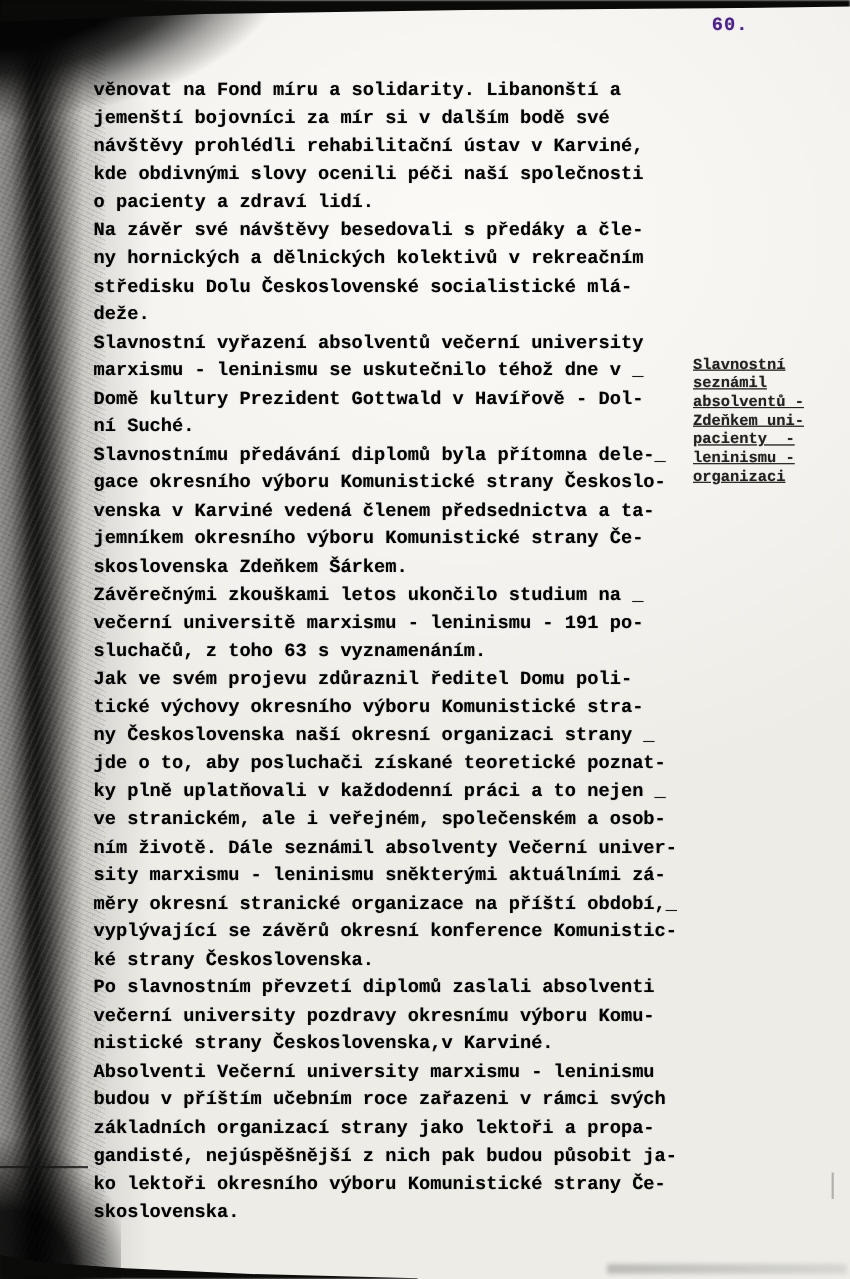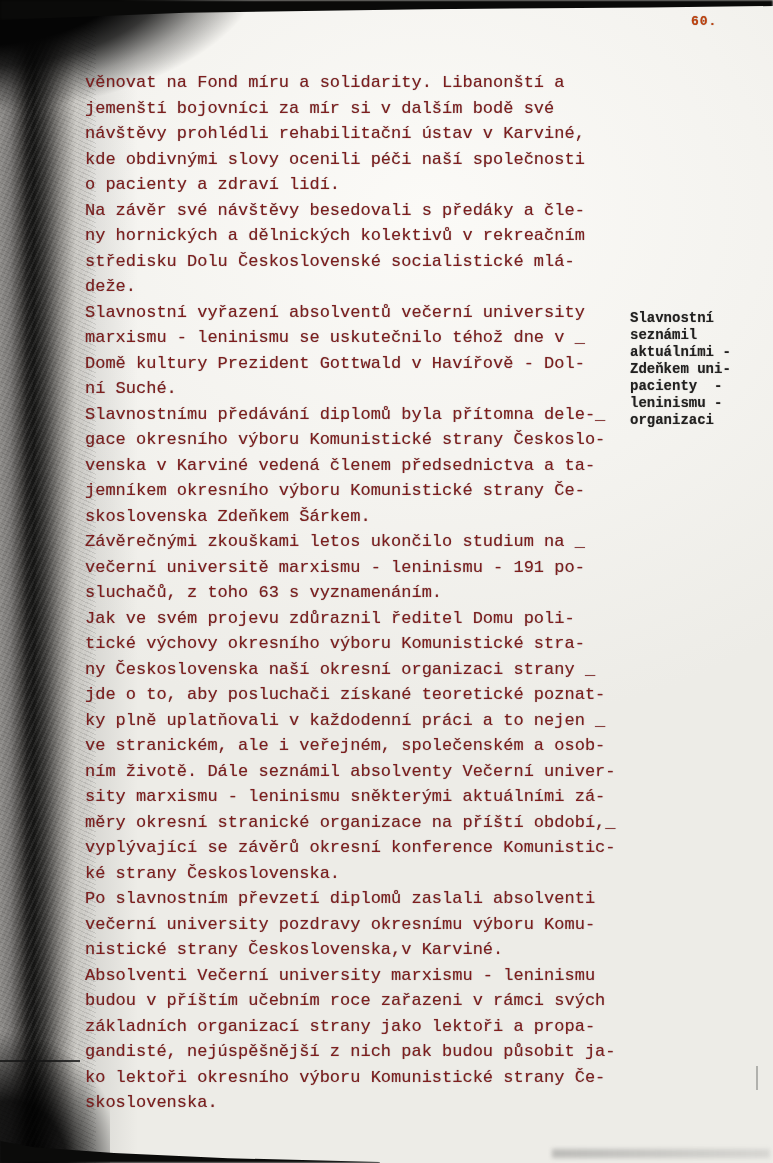--- a/index.html
+++ b/index.html
@@ -89,63 +89,63 @@
   
   .tick-right {
     position: absolute;
     left: 756px; top: 1066px; width: 2px; height: 24px;
     background: rgba(40,40,40,0.3);
     filter: blur(0.5px);
   }
   .page-number {
     position: absolute;
     left: 647px; top: 14px;
-    font-size: 13px;
+    font-size: 17px;
     font-weight: 700;
     letter-spacing: 1px;
-    color: #c2410c;
+    color: #4c1d95;
     text-shadow: 0 0 1px rgba(25,25,25,0.5);
     z-index: 2;
-    margin-left: 44px;
   }
   .body-text {
     position: absolute;
     left: 85px; top: 70px;
     font-size: 17px;
     line-height: 25.5px;
-    font-weight: 400;
-    color: #7f1d1d;
+    font-weight: 700;
+    color: #000000;
     white-space: pre;
     letter-spacing: 0;
     text-shadow: 0 0 1px rgba(25,25,25,0.5);
     z-index: 2;
   }
   .margin-note {
     position: absolute;
-    left: 630px; top: 310px;
+    left: 630px; top: 324px;
     font-size: 14px;
     line-height: 17px;
     font-weight: 700;
     color: #222120;
     white-space: pre;
     text-shadow: 0 0 1px rgba(25,25,25,0.45);
     z-index: 2;
+    text-decoration: underline;
   }
 </style>
 </head>
 <body>
 
 <div class="paper"></div>
 <div class="left-shade"></div>
 <div class="scan-left"></div>
 <div class="scan-corner-tl"></div>
 <div class="scan-top"></div>
 <div class="scan-left-bottom"></div>
 <div class="scan-bottom"></div>
 <div class="scan-line-left"></div>
 <div class="smudge-bottom-right"></div>
 <div class="tick-right"></div>
 
 <div class="page-number">60.</div>
 
 <div class="body-text"><div>věnovat na Fond míru a solidarity. Libanonští a</div><div>jemenští bojovníci za mír si v dalším bodě své</div><div>návštěvy prohlédli rehabilitační ústav v Karviné,</div><div>kde obdivnými slovy ocenili péči naší společnosti</div><div>o pacienty a zdraví lidí.</div><div>Na závěr své návštěvy besedovali s předáky a čle-</div><div>ny hornických a dělnických kolektivů v rekreačním</div><div>středisku Dolu Československé socialistické mlá-</div><div>deže.</div><div>Slavnostní vyřazení absolventů večerní university</div><div>marxismu - leninismu se uskutečnilo téhož dne v _</div><div>Domě kultury Prezident Gottwald v Havířově - Dol-</div><div>ní Suché.</div><div>Slavnostnímu předávání diplomů byla přítomna dele-_</div><div>gace okresního výboru Komunistické strany Českoslo-</div><div>venska v Karviné vedená členem předsednictva a ta-</div><div>jemníkem okresního výboru Komunistické strany Če-</div><div>skoslovenska Zdeňkem Šárkem.</div><div>Závěrečnými zkouškami letos ukončilo studium na _</div><div>večerní universitě marxismu - leninismu - 191 po-</div><div>sluchačů, z toho 63 s vyznamenáním.</div><div>Jak ve svém projevu zdůraznil ředitel Domu poli-</div><div>tické výchovy okresního výboru Komunistické stra-</div><div>ny Československa naší okresní organizaci strany _</div><div>jde o to, aby posluchači získané teoretické poznat-</div><div>ky plně uplatňovali v každodenní práci a to nejen _</div><div>ve stranickém, ale i veřejném, společenském a osob-</div><div>ním životě. Dále seznámil absolventy Večerní univer-</div><div>sity marxismu - leninismu sněkterými aktuálními zá-</div><div>měry okresní stranické organizace na příští období,_</div><div>vyplývající se závěrů okresní konference Komunistic-</div><div>ké strany Československa.</div><div>Po slavnostním převzetí diplomů zaslali absolventi</div><div>večerní university pozdravy okresnímu výboru Komu-</div><div>nistické strany Československa,v Karviné.</div><div>Absolventi Večerní university marxismu - leninismu</div><div>budou v příštím učebním roce zařazeni v rámci svých</div><div>základních organizací strany jako lektoři a propa-</div><div>gandisté, nejúspěšnější z nich pak budou působit ja-</div><div>ko lektoři okresního výboru Komunistické strany Če-</div><div>skoslovenska.</div></div>
 
-<div class="margin-note"><div>Slavnostní</div><div>seznámil</div><div>aktuálními -</div><div>Zdeňkem uni-</div><div>pacienty  -</div><div>leninismu -</div><div>organizaci</div></div>
+<div class="margin-note"><div>Slavnostní</div><div>seznámil</div><div>absolventů -</div><div>Zdeňkem uni-</div><div>pacienty  -</div><div>leninismu -</div><div>organizaci</div></div>
 
 </body></html>

